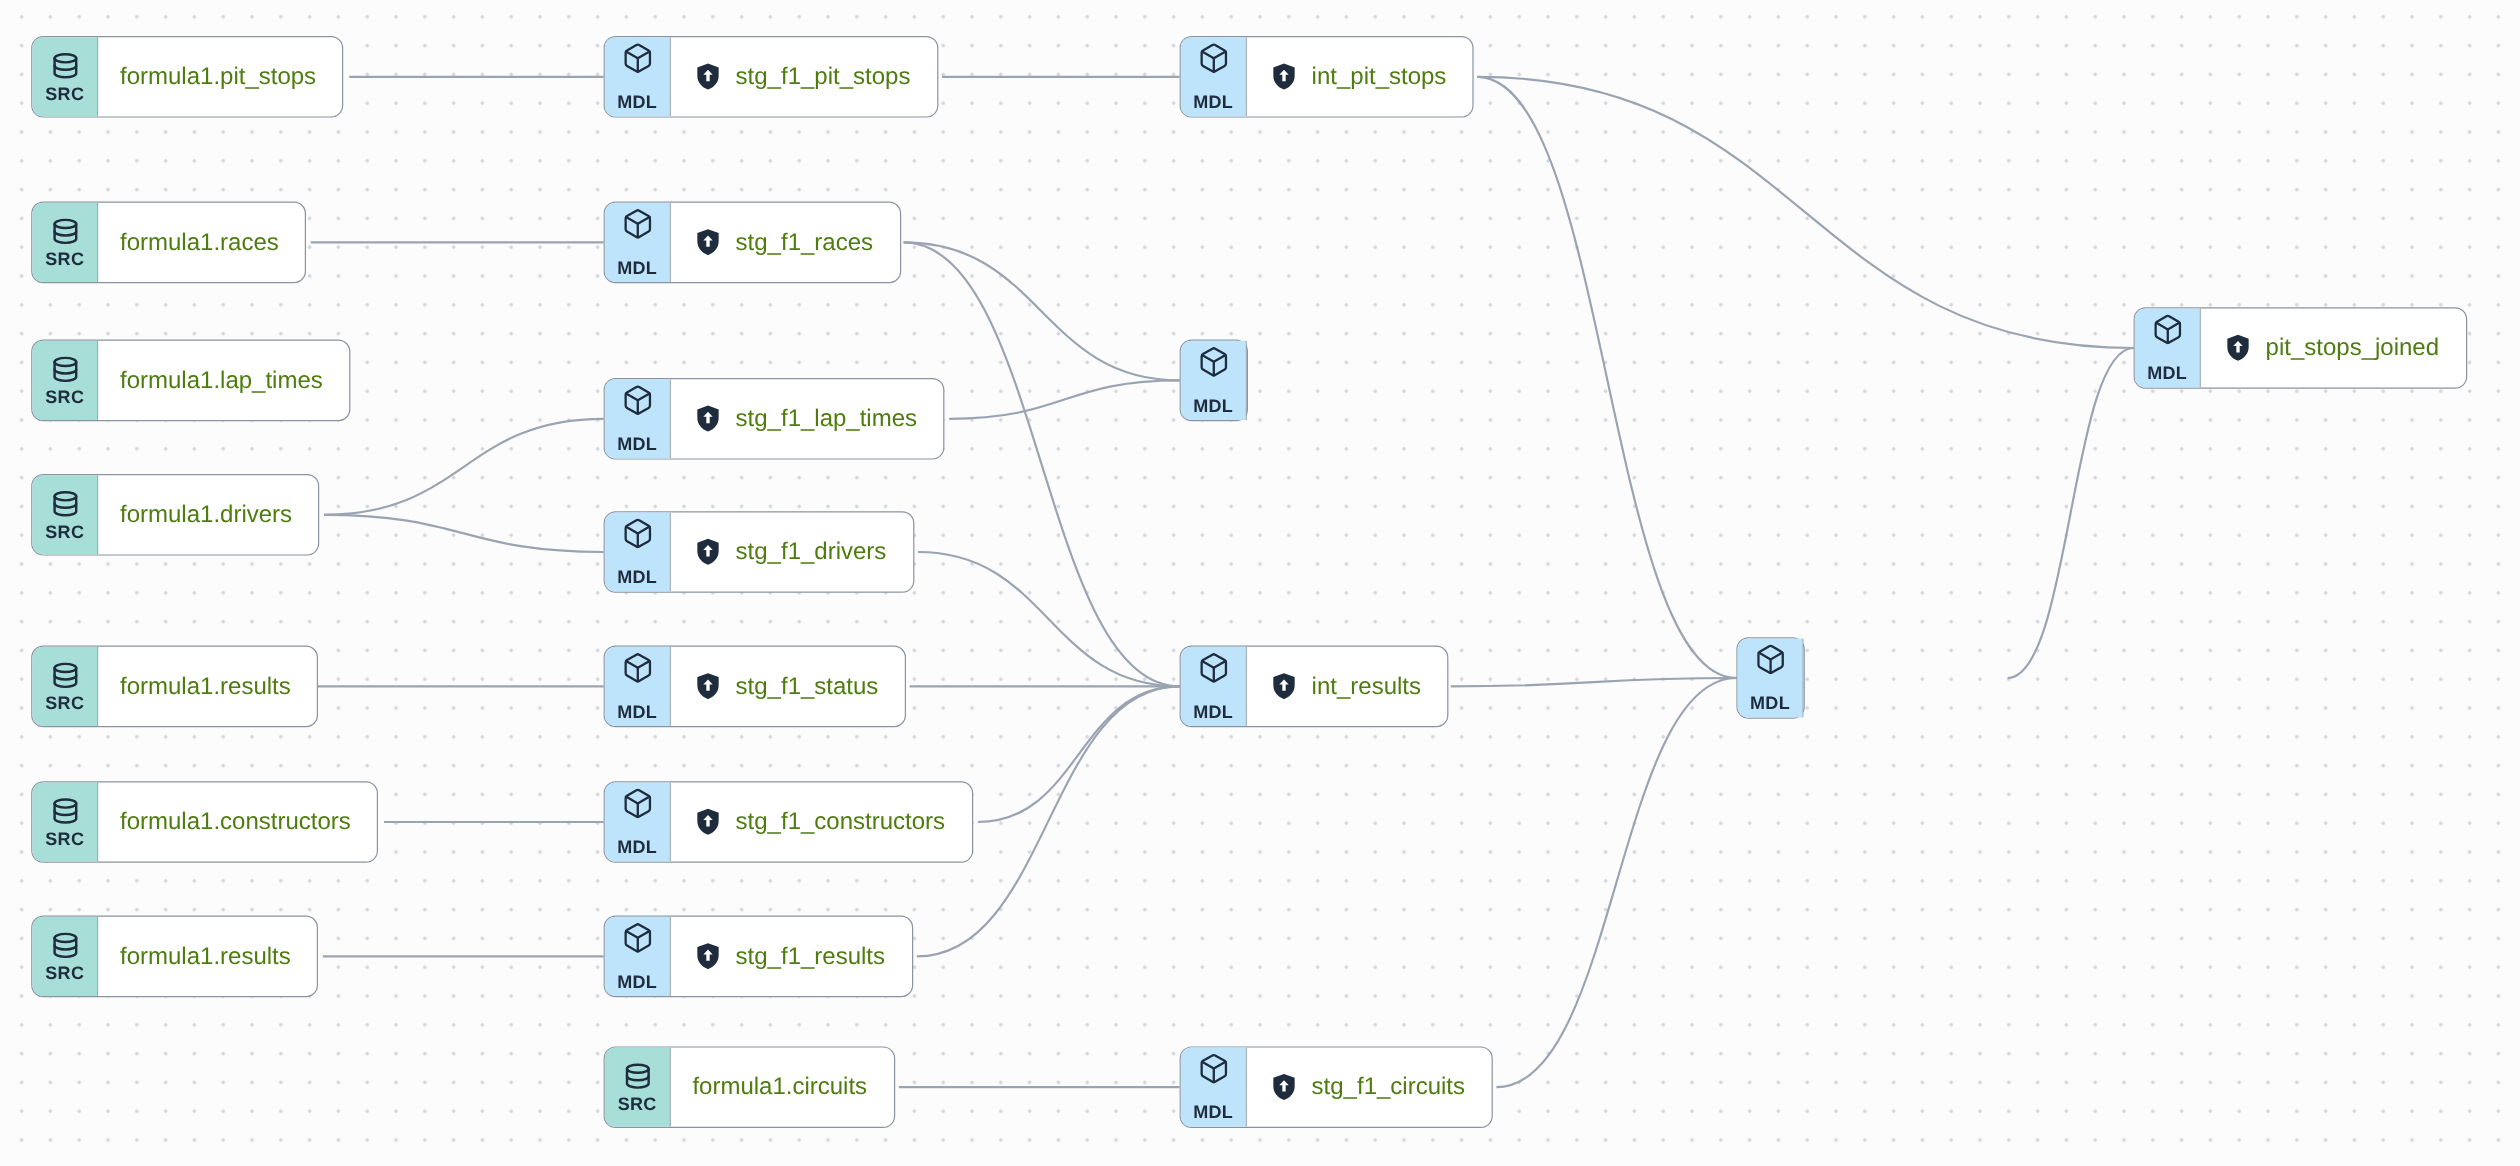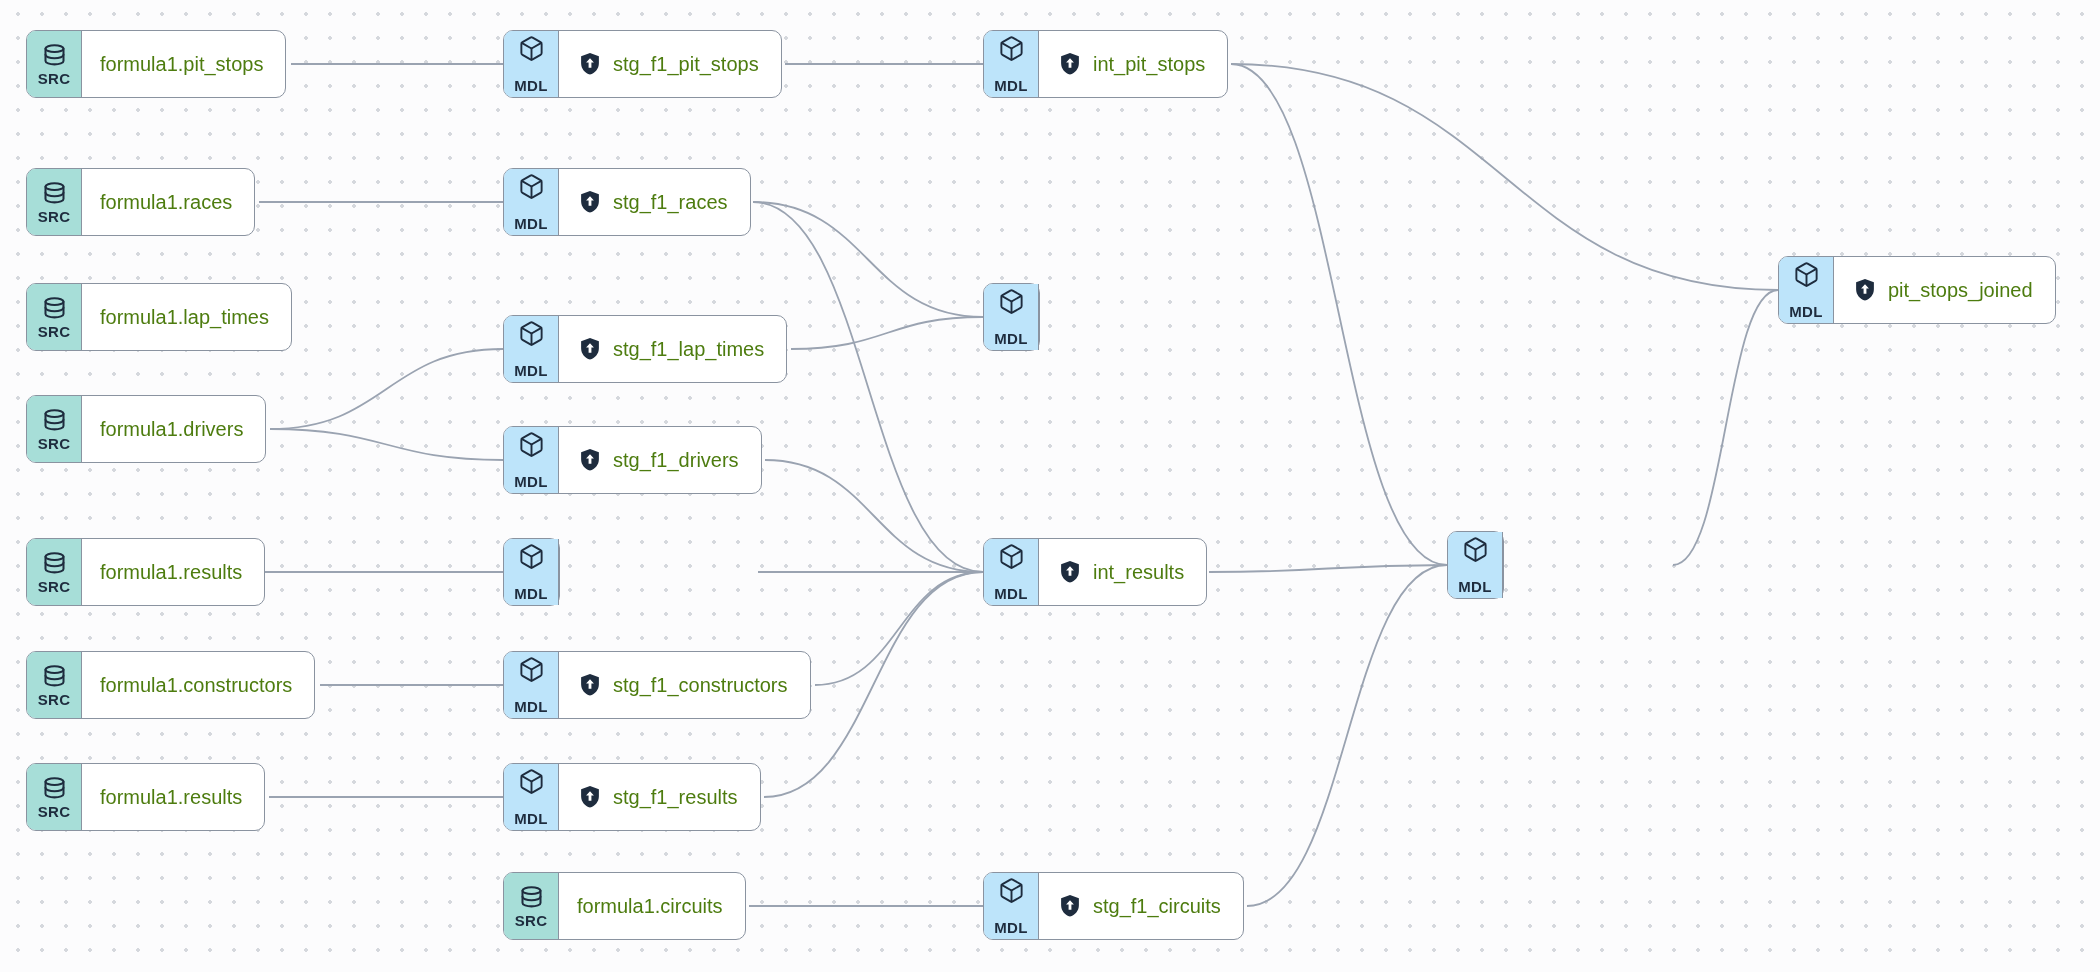--- a/index.html
+++ b/index.html
@@ -280,20 +280,27 @@
     </div>
     <div class="node model" style="left: 503px; top: 538px;">
       <div class="badge">
         <svg width="27" height="27" viewBox="0 0 24 24" fill="none" stroke="#1e2c3e" stroke-width="1.7" stroke-linecap="round" stroke-linejoin="round">
           <path d="M21 16V8a2 2 0 0 0-1-1.73l-7-4a2 2 0 0 0-2 0l-7 4A2 2 0 0 0 3 8v8a2 2 0 0 0 1 1.73l7 4a2 2 0 0 0 2 0l7-4A2 2 0 0 0 21 16z"></path>
           <polyline points="3.27 6.96 12 12.01 20.73 6.96"></polyline>
           <line x1="12" y1="22.08" x2="12" y2="12"></line>
         </svg>
         <span class="badge-label">MDL</span>
       </div>
+      <div class="label">
+        <svg class="shield" width="26" height="26" viewBox="0 0 24 24">
+          <path fill="#1e2c3e" d="M12 1.8l8.2 3v6.4c0 5.2-3.5 8.9-8.2 10.6C7.3 20.1 3.8 16.4 3.8 11.2V4.8l8.2-3z"></path>
+          <path fill="#ffffff" d="M12 6.6l3.6 3.9h-2.3v4.9h-2.6v-4.9H8.4L12 6.6z"></path>
+        </svg>
+        <span class="label-text">stg_f1_status</span>
+      </div>
     </div>
     <div class="node model" style="left: 503px; top: 651px;">
       <div class="badge">
         <svg width="27" height="27" viewBox="0 0 24 24" fill="none" stroke="#1e2c3e" stroke-width="1.7" stroke-linecap="round" stroke-linejoin="round">
           <path d="M21 16V8a2 2 0 0 0-1-1.73l-7-4a2 2 0 0 0-2 0l-7 4A2 2 0 0 0 3 8v8a2 2 0 0 0 1 1.73l7 4a2 2 0 0 0 2 0l7-4A2 2 0 0 0 21 16z"></path>
           <polyline points="3.27 6.96 12 12.01 20.73 6.96"></polyline>
           <line x1="12" y1="22.08" x2="12" y2="12"></line>
         </svg>
         <span class="badge-label">MDL</span>
       </div>

